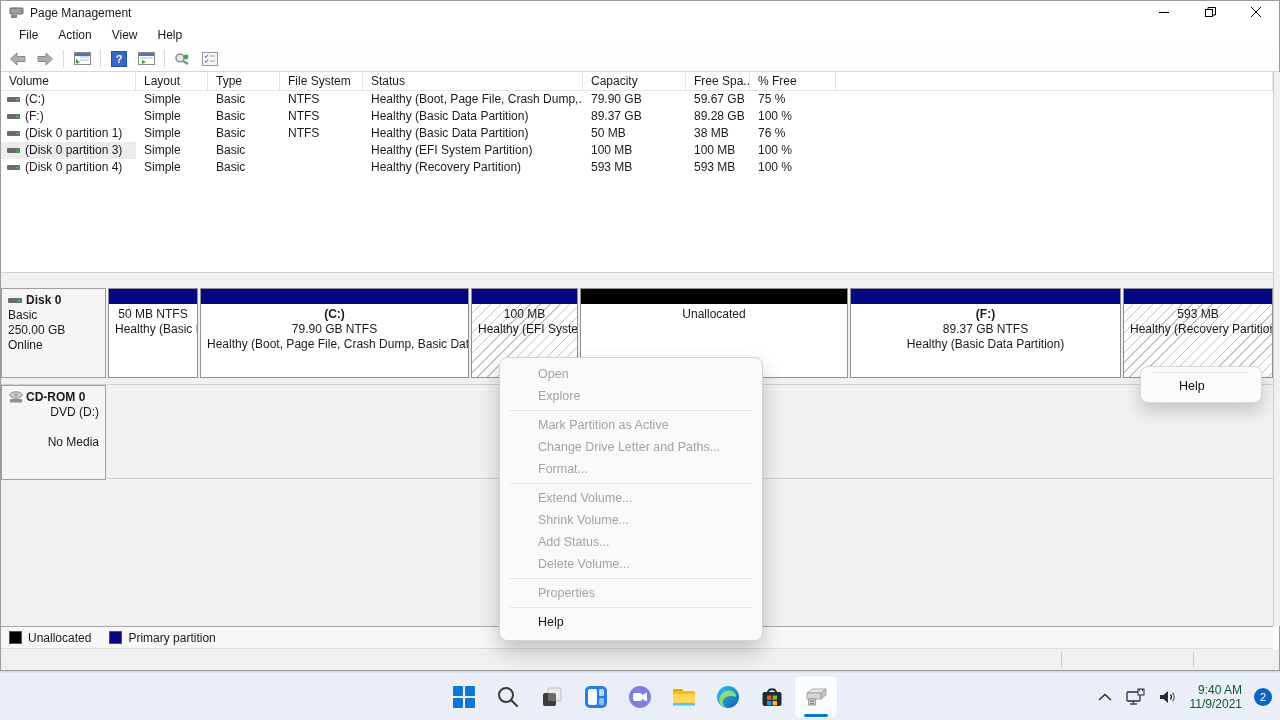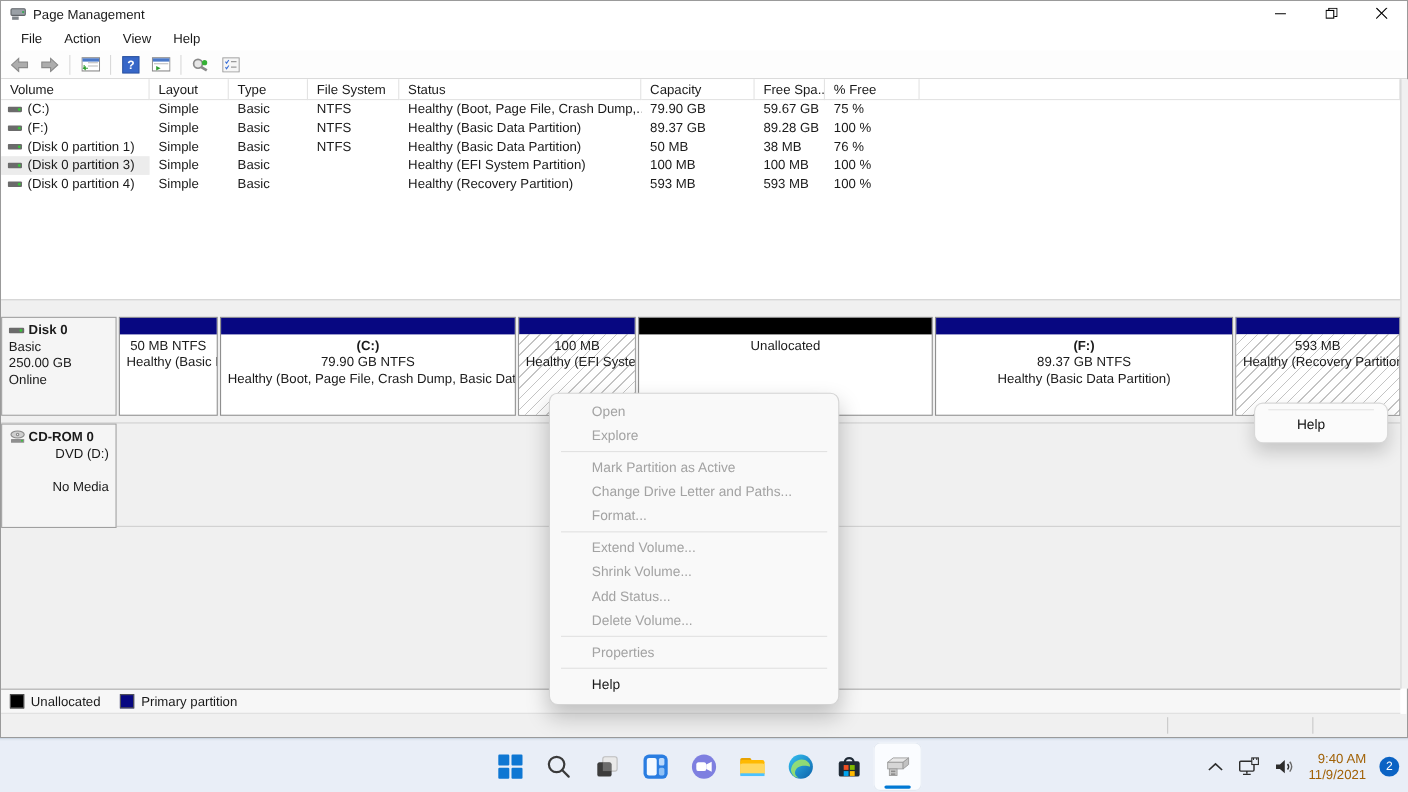--- a/index.html
+++ b/index.html
@@ -96,21 +96,21 @@
   .taskbar { position:absolute; left:0; top:672px; width:1280px; height:48px; background:#e9eef7;
              border-top:1px solid #dfe5ee; }
   .tb-center { position:absolute; left:442px; top:0; height:48px; display:flex; align-items:center; }
   .tbi { width:44px; height:44px; display:flex; align-items:center; justify-content:center;
          position:relative; border-radius:6px; }
   .tbi.active { background:#fafcff; box-shadow:inset 0 0 0 1px #e3e9f2; }
   .tbi.active::after { content:""; position:absolute; bottom:2px; left:10px; width:24px; height:3px;
                        border-radius:2px; background:#0078d4; }
   .tb-right { position:absolute; right:8px; top:0; height:48px; display:flex; align-items:center; gap:10px; }
   .trayico { display:flex; align-items:center; justify-content:center; width:22px; height:22px; }
-  .clock { text-align:right; line-height:14px; font-size:12px; color:#a16207; }
+  .clock { text-align:right; line-height:14px; font-size:12px; color:#14532d; }
   .badge { width:18px; height:18px; border-radius:50%; background:#0b63c4; color:#fff; font-size:11px;
            display:flex; align-items:center; justify-content:center; margin-left:2px; }
 </style>
 </head>
 <body>
 
 <div class="window">
 
   <div class="titlebar">
     <span class="ticon">

